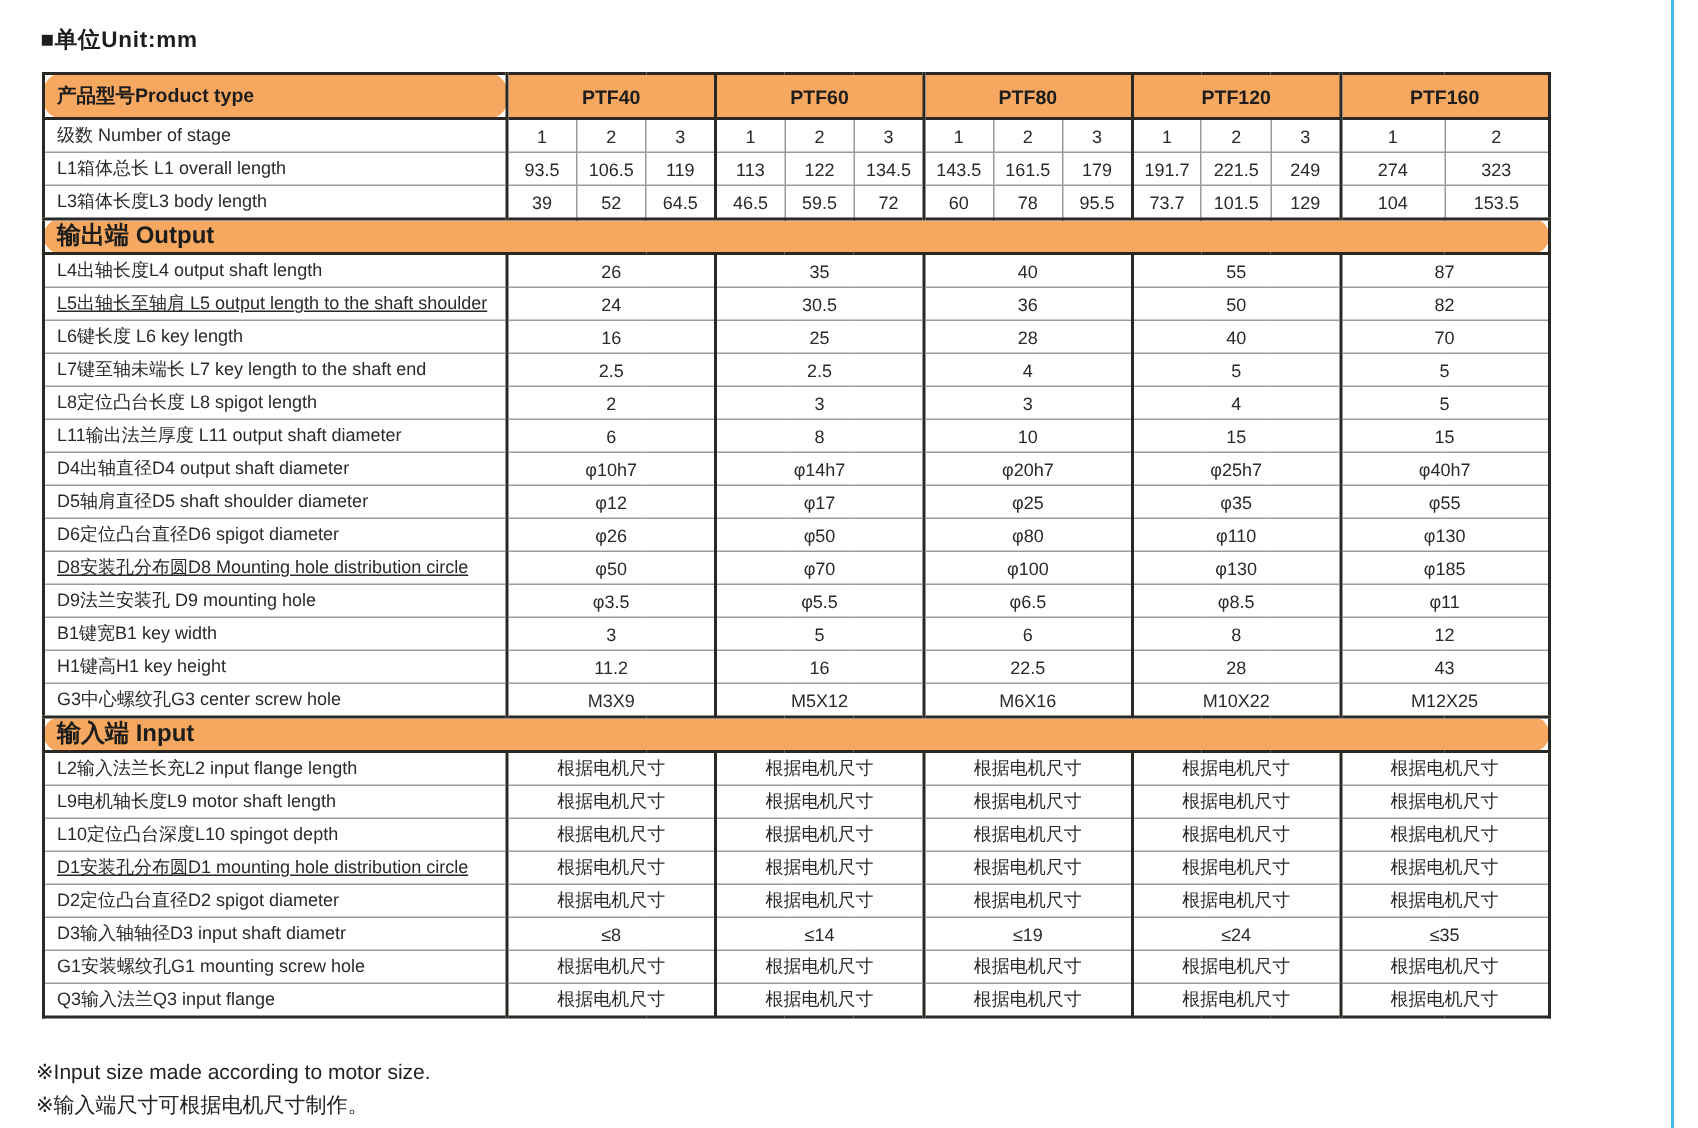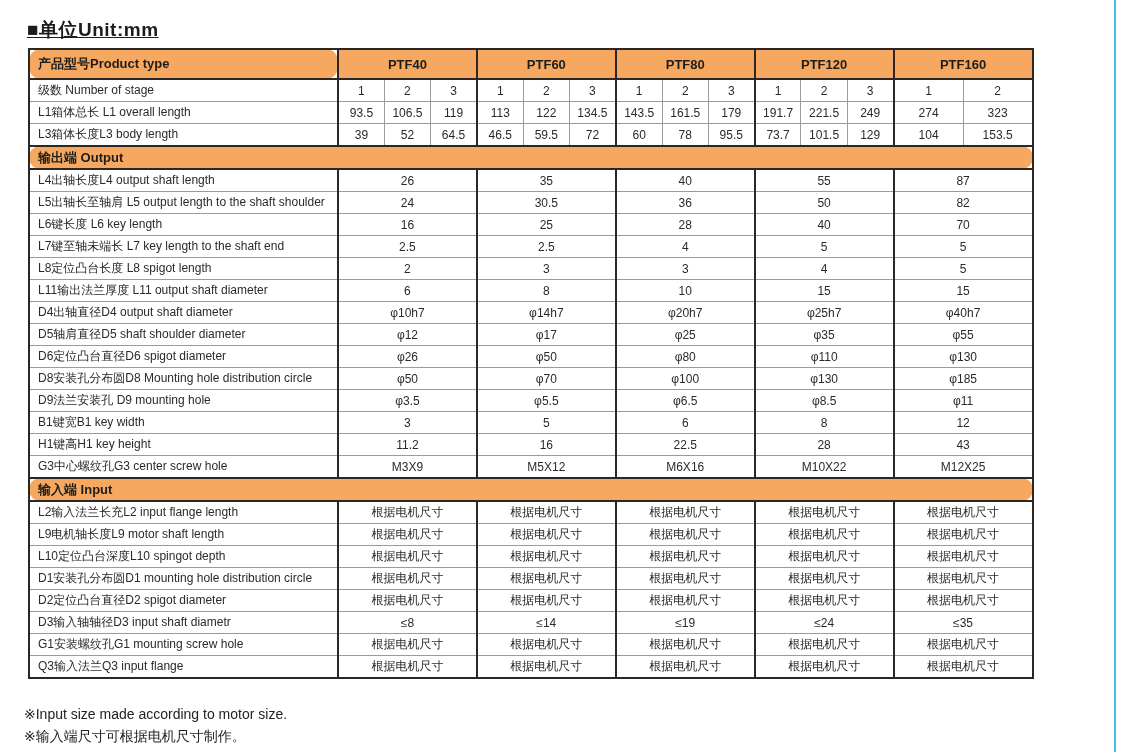--- a/index.html
+++ b/index.html
@@ -2,46 +2,46 @@
 <html style="--accent: #F6A861; --line-dark: #2b2823; --edge: #3FBEE5;"><head>
 <meta charset="utf-8">
 <style>
   html,body { margin:0; padding:0; background:#ffffff; }
   .page {
     position:relative; width:1132px; height:752px; background:#ffffff;
     font-family:"Liberation Sans","DejaVu Sans",sans-serif; color:#1d1d1b; overflow:hidden;
   }
   .title {
     position:absolute; left:27px; top:17px;
-    font-size:19px; font-weight:bold; letter-spacing:0.5px;text-decoration:underline;
+    font-size:15px; font-weight:bold; letter-spacing:0.5px;
   }
   table.spec {
     position:absolute; left:28px; top:48px; width:1004px;
     border-collapse:collapse; table-layout:fixed;
     border:2px solid var(--line-dark,#2b2823);
   }
   table.spec th, table.spec td {
     border:1px solid #9b9b9b;
     font-size:12px; height:21px; padding:0;
     text-align:center; white-space:nowrap; overflow:hidden;
     font-weight:normal; color:#2a2a28;
   }
   table.spec thead th {
     height:28px; background:var(--accent,#F6A861);
     border-bottom:2px solid var(--line-dark,#2b2823);
     font-size:13px; font-weight:bold; color:#1d1d1b;
   }
   .label-cell { text-align:left !important; padding-left:8px !important;border-radius:12px; }
-  td.sm { font-size:10px; }
+  td.sm { font-size:10px;text-decoration:underline; }
   .grp { border-left:2px solid var(--line-dark,#2b2823) !important; }
   tr.section td {
     background:var(--accent,#F6A861);
     border-top:2px solid var(--line-dark,#2b2823);
     border-bottom:2px solid var(--line-dark,#2b2823);
-    font-weight:bold; font-size:13px; color:#1d1d1b;
+    font-weight:bold; font-size:16px; color:#1d1d1b;
   }
   .notes { position:absolute; left:24px; top:703px; font-size:14px; line-height:22px; color:#222; }
   .edge-line { position:absolute; left:1114px; top:0; width:2px; height:752px; background:var(--edge,#3FBEE5); }
 </style>
 </head>
 <body>
 
 <div class="page">
   <div class="title">■单位Unit:mm</div>
 

